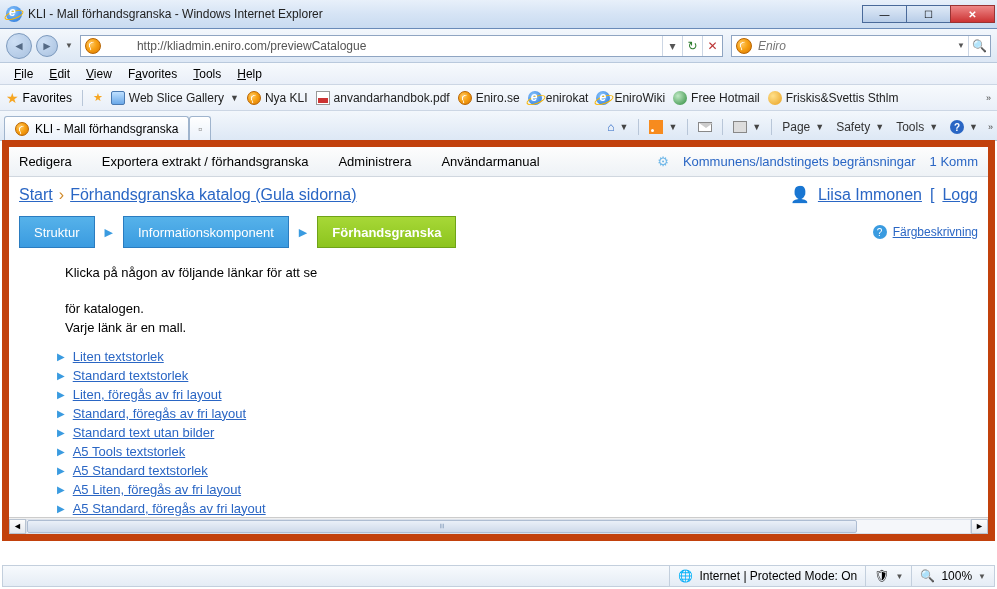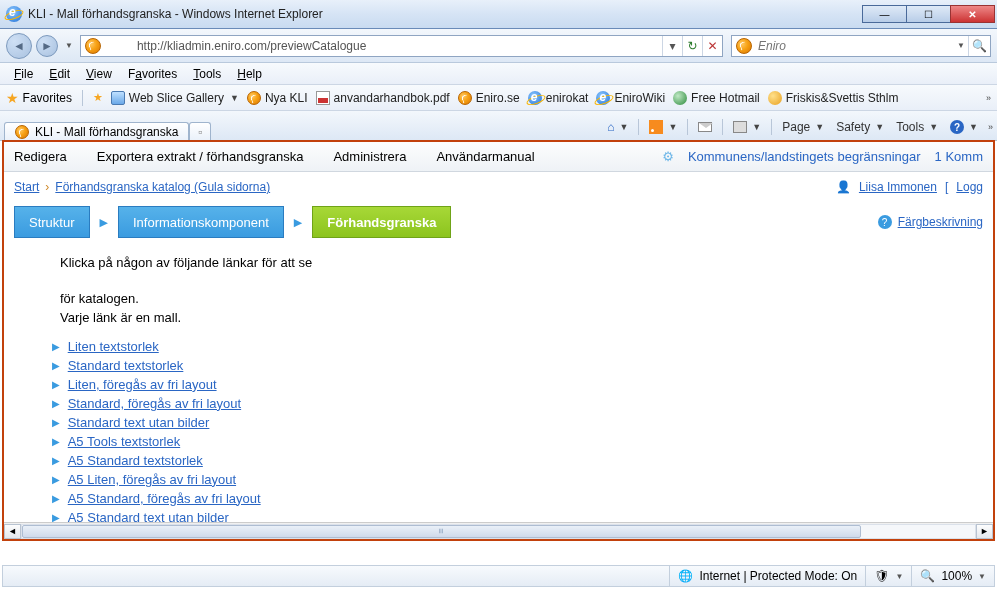--- a/index.html
+++ b/index.html
@@ -40,32 +40,32 @@
   
   .favbar{height:26px;background:linear-gradient(to bottom,#f7fafd,#e9eff8);display:flex;align-items:center;padding:0 6px;border-bottom:1px solid #ccd6e4;gap:8px;overflow:hidden;}
   .fav-lead{display:flex;align-items:center;gap:4px;}
   .fav-star{color:#f6a623;font-size:14px;}
   .fav-link{display:flex;align-items:center;gap:4px;white-space:nowrap;color:#222;}
   .fav-link .fi{width:14px;height:14px;display:inline-block;}
   .chev{font-size:9px;color:#444;margin-left:2px;}
 
   
   .tabbar{height:30px;background:linear-gradient(to bottom,#f3f7fc,#dde8f5);display:flex;align-items:flex-end;padding:0 4px;border-bottom:1px solid #b0bfcf;}
-  .tab{height:18px;border:1px solid #9fb4cd;border-bottom:none;background:linear-gradient(to bottom,#fff,#eaf1fa);padding:0 10px;display:flex;align-items:center;gap:6px;border-radius:3px 3px 0 0;max-width:320px;margin-top:36px;}
+  .tab{height:24px;border:1px solid #9fb4cd;border-bottom:none;background:linear-gradient(to bottom,#fff,#eaf1fa);padding:0 10px;display:flex;align-items:center;gap:6px;border-radius:3px 3px 0 0;max-width:320px;margin-top:36px;}
   .tab.new{width:22px;padding:0;justify-content:center;color:#888;}
   .cmdbar{margin-left:auto;display:flex;align-items:center;gap:4px;padding-bottom:4px;}
   .cmd{display:flex;align-items:center;gap:3px;padding:2px 4px;color:#333;}
   .sep{width:1px;height:16px;background:#b8c6d8;margin:0 2px;}
 
   
-  .page{position:absolute;top:140px;left:2px;right:2px;bottom:48px;background:#fff;border:2px solid #c2410c;overflow:hidden;}
+  .page{position:absolute;top:140px;left:2px;right:2px;bottom:48px;background:#fff;border:7px solid #c2410c;overflow:hidden;}
   .app-menu{height:30px;background:linear-gradient(to bottom,#fdfdfd,#eef2f6);border-bottom:1px solid #d0d7df;display:flex;align-items:center;padding:0 10px;gap:30px;font-size:13px;}
   .app-menu .right{margin-left:auto;display:flex;align-items:center;gap:14px;color:#2a66c4;}
   .gear{color:#6fb7e8;}
-  .crumb-row{padding:8px 10px;display:flex;align-items:center;font-size:12px;}
+  .crumb-row{padding:8px 10px;display:flex;align-items:center;font-size:16px;}
   .crumb-row a{color:#2a66c4;text-decoration:underline;}
   .crumb-sep{color:#d08a2a;margin:0 6px;}
   .crumb-right{margin-left:auto;display:flex;align-items:center;gap:8px;color:#2a66c4;}
   .crumb-right .usericon{color:#6fb7e8;}
   .crumb-right a{color:#2a66c4;text-decoration:underline;}
 
   .tabbtns{padding:4px 10px 10px;display:flex;align-items:center;gap:12px;}
   .tbtn{height:32px;padding:0 14px;display:flex;align-items:center;font-size:13px;color:#fff;border:1px solid;}
   .tbtn.blue{background:linear-gradient(to bottom,#56b2ea,#3a9be0);border-color:#2a7cc0;}
   .tbtn.green{background:linear-gradient(to bottom,#a7d837,#8cc41e);border-color:#6fa318;font-weight:bold;}

